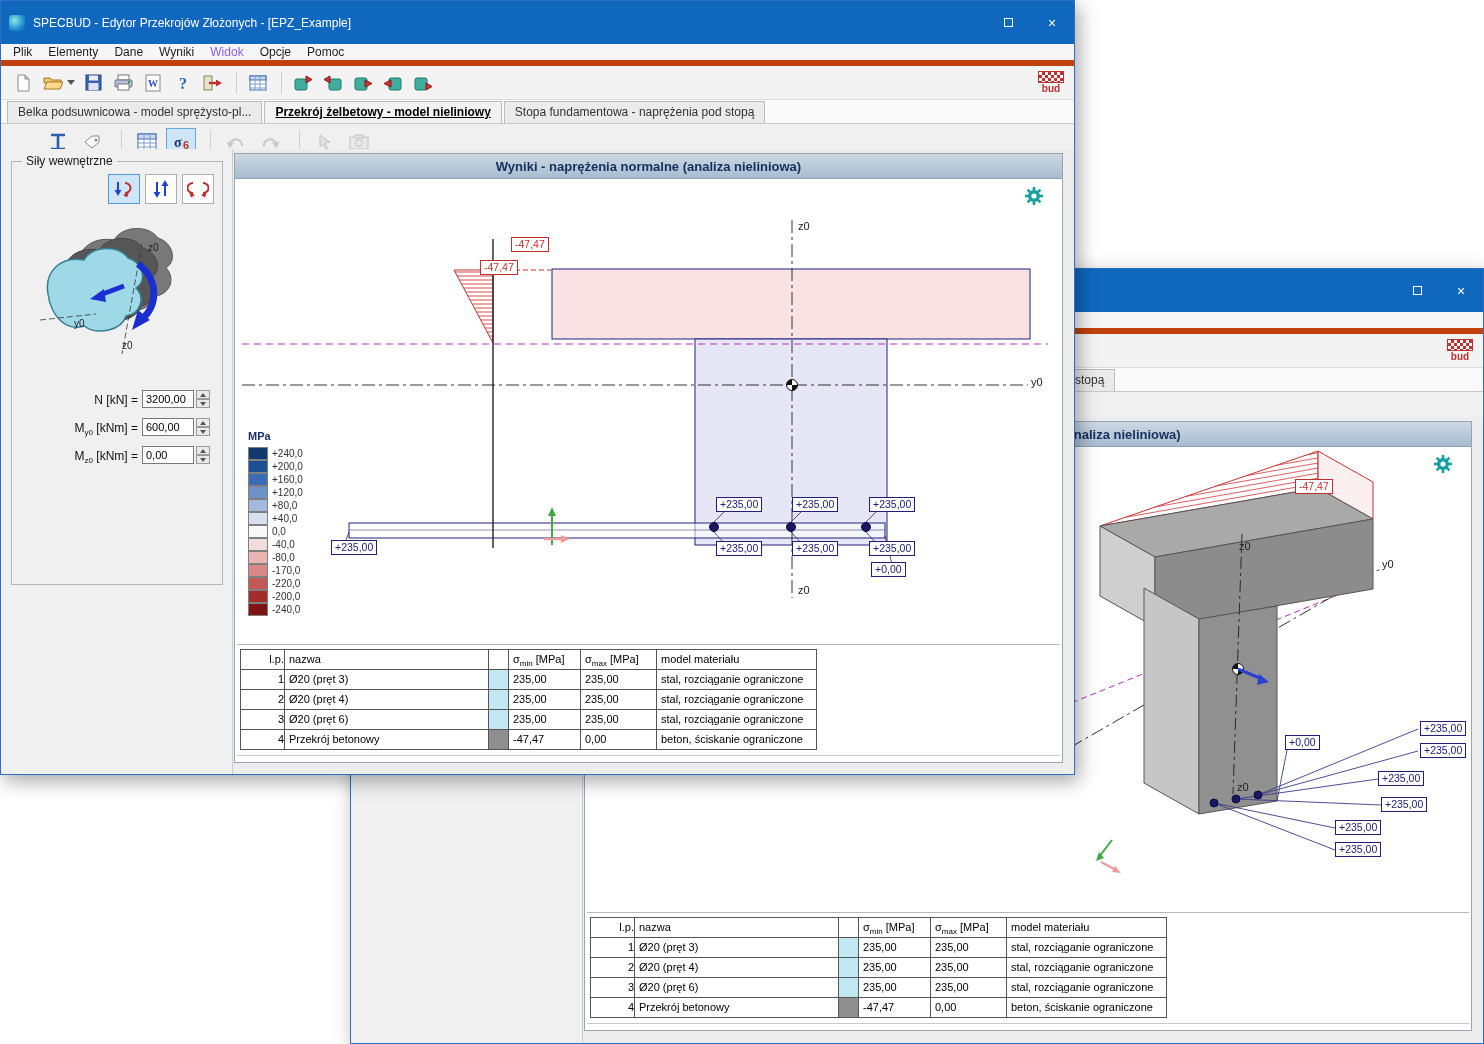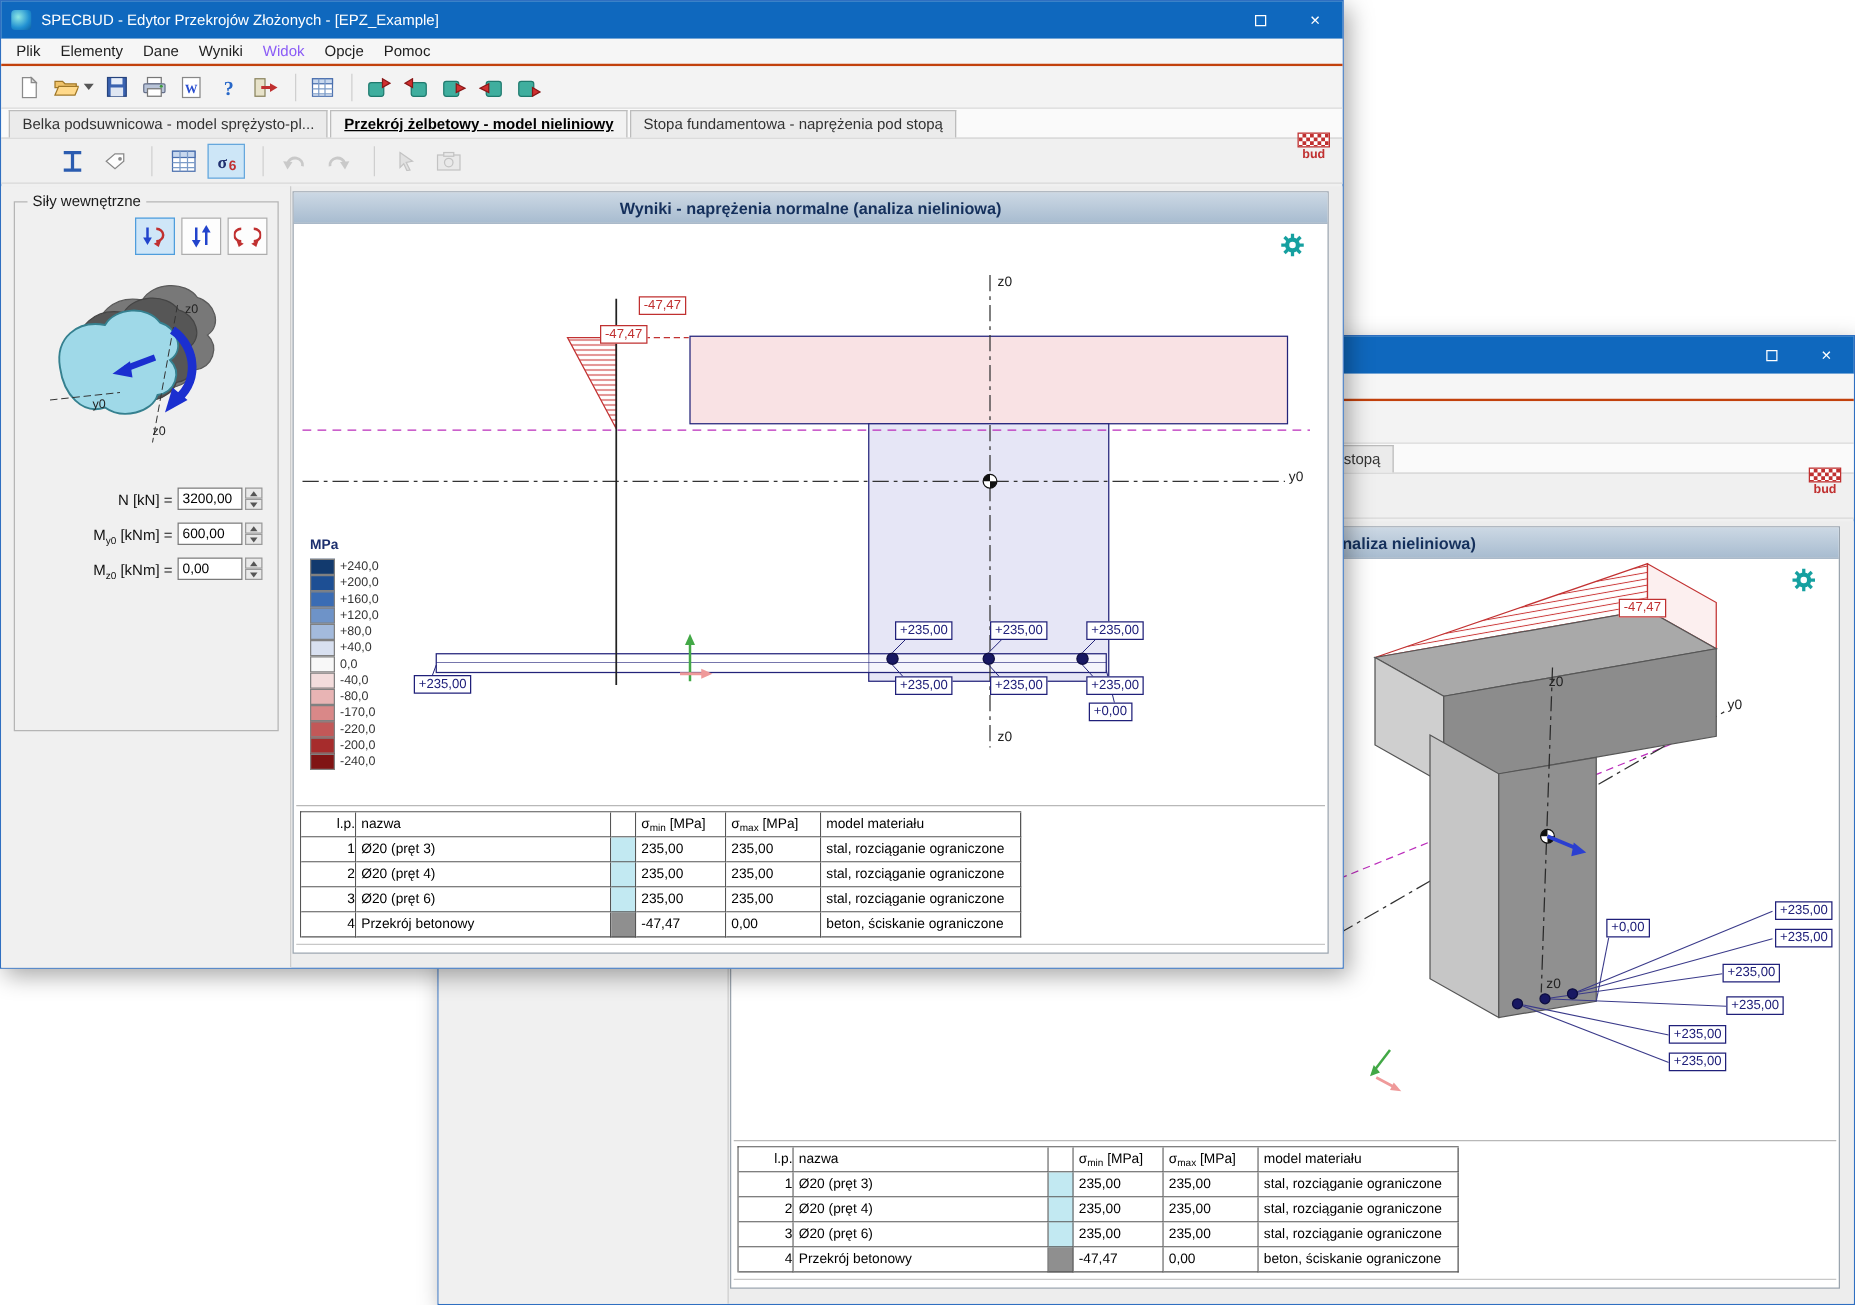--- a/index.html
+++ b/index.html
@@ -3,35 +3,35 @@
 <meta charset="utf-8">
 <style>
   *{box-sizing:border-box;margin:0;padding:0;}
   body{font-family:"Liberation Sans",sans-serif;background:#ffffff;}
   .stage{position:relative;width:1484px;height:1044px;background:#ffffff;overflow:hidden;}
 
   .window{position:absolute;background:#f0f0f0;border:1px solid #2f6fc1;box-shadow:4px 6px 18px rgba(0,0,0,.35);}
   #win1{left:0;top:0;width:1075px;height:775px;z-index:2;}
   #win2{left:350px;top:268px;width:1134px;height:776px;z-index:1;}
 
-  .titlebar{height:30px;background:#0f68be;color:#fff;display:flex;align-items:center;font-size:12px;}
+  .titlebar{height:43px;background:#0f68be;color:#fff;display:flex;align-items:center;font-size:12px;}
   .appicon{width:16px;height:16px;margin:0 8px;border-radius:3px;background:radial-gradient(circle at 35% 35%,#8fe8e4,#2190d2 60%,#0d5fa0);flex:0 0 auto;}
   .ttext{flex:1;white-space:nowrap;overflow:hidden;}
   .wbtn{width:44px;height:30px;display:flex;align-items:center;justify-content:center;color:#fff;font-size:14px;flex:0 0 auto;}
   .maxbox{width:9px;height:9px;border:1px solid #fff;display:inline-block;}
 
-  .menubar{height:22px;background:#f6f6f6;display:flex;align-items:center;font-size:12px;color:#1d1d1d;padding-left:4px;border-bottom:2px solid #c2410c;}
+  .menubar{height:22px;background:#f6f6f6;display:flex;align-items:center;font-size:12px;color:#1d1d1d;padding-left:4px;border-bottom:6px solid #c2410c;}
   .mitem{padding:2px 8px;}
   .mitem.muted{color:#8b5cf6;}
 
   .toolbar{height:34px;background:#f3f3f3;display:flex;align-items:center;padding:0 8px;border-bottom:1px solid #dcdcdc;position:relative;}
   .ti{width:28px;height:26px;display:flex;align-items:center;justify-content:center;margin-right:2px;}
   .tsep{width:1px;height:22px;background:#cfcfcf;margin:0 7px;}
   .ddarrow{width:0;height:0;border-left:4px solid transparent;border-right:4px solid transparent;border-top:5px solid #555;margin:0 4px 0 -2px;}
-  .logo{position:absolute;right:10px;top:5px;width:26px;height:24px;margin-top:48px;}
+  .logo{position:absolute;right:10px;top:5px;width:26px;height:24px;}
   .logo-checker{width:26px;height:12px;background:repeating-conic-gradient(#c03030 0% 25%,#ffffff 0% 50%) 0 0/6px 6px;border:1px solid #c03030;}
   .logo-text{font-size:10px;font-weight:bold;color:#c03030;text-align:center;line-height:11px;}
 
   .tabbar{height:24px;display:flex;align-items:flex-end;background:#fafafa;border-bottom:1px solid #c9c9c9;padding-left:6px;}
   .tab{font-size:12px;padding:3px 10px 4px;border:1px solid #bcbcbc;border-bottom:none;background:#ebebeb;margin-right:2px;color:#333;white-space:nowrap;}
   .tab.active{background:#f2f2f2;font-weight:bold;color:#000;text-decoration:underline;}
 
   .toolbar2{height:36px;background:#f0f0f0;display:flex;align-items:center;padding-left:42px;border-bottom:1px solid #d8d8d8;}
   .t2i{width:30px;height:28px;display:flex;align-items:center;justify-content:center;margin-right:4px;}
   .t2i.active{background:#cde6f7;border:1px solid #66a7dc;}

